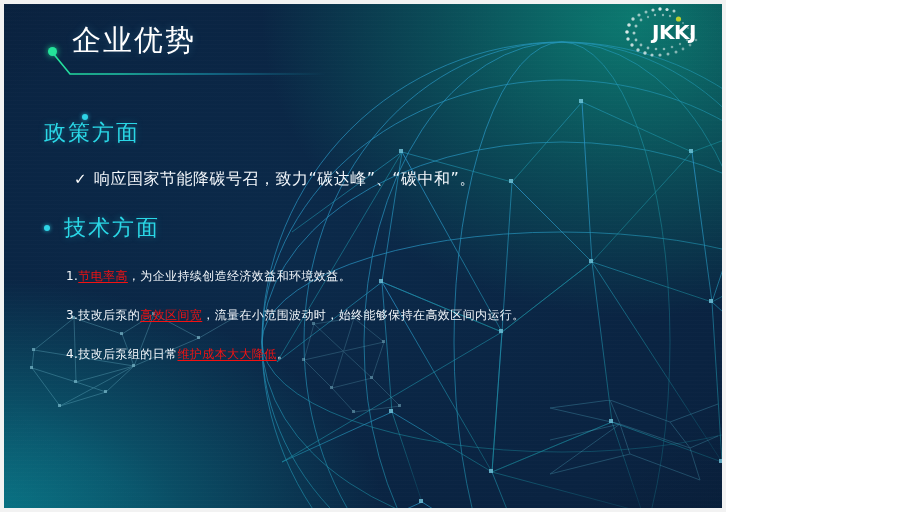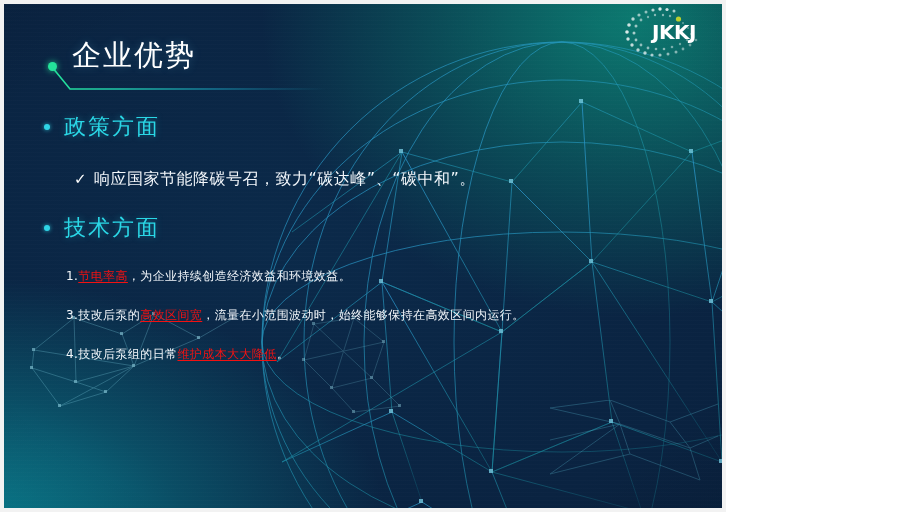--- a/index.html
+++ b/index.html
@@ -34,21 +34,21 @@
   }
   .globe{position:absolute;right:-150px;top:28px;width:620px;height:620px;opacity:.85;}
   .poly-left{position:absolute;left:10px;bottom:60px;width:300px;height:140px;opacity:.75;}
   .poly-mid{position:absolute;left:200px;bottom:72px;width:230px;height:120px;opacity:.6;}
   .poly-tr{position:absolute;right:2px;bottom:18px;width:170px;height:90px;opacity:.6;}
 
   
   .logo{position:absolute;right:6px;top:2px;width:104px;height:52px;}
 
   
-  .title-block{position:absolute;left:44px;top:34px;width:420px;height:54px;}
+  .title-block{position:absolute;left:44px;top:19px;width:420px;height:54px;}
   .title-dot{
     position:absolute;left:0px;top:24px;width:9px;height:9px;border-radius:50%;
     background:#24e39a;box-shadow:0 0 6px rgba(36,227,154,.85);
   }
   .title-rule{position:absolute;left:0px;top:24px;width:280px;height:32px;}
   .title-text{
     position:absolute;left:24px;top:0px;
     font-size:29px;line-height:34px;color:#ffffff;letter-spacing:2px;
     font-family:"DejaVu Sans","Liberation Sans",sans-serif;
     text-shadow:0 0 8px rgba(120,220,255,.25);
@@ -61,21 +61,21 @@
     width:6px;height:6px;border-radius:50%;background:#2fd4e6;
     margin-right:14px;flex:0 0 auto;
     box-shadow:0 0 4px rgba(47,212,230,.8);
   }
   .sec-title{
     font-size:22px;line-height:26px;color:#2ad7e6;letter-spacing:2px;
     font-family:"DejaVu Sans","Liberation Sans",sans-serif;
     text-shadow:0 0 7px rgba(42,215,230,.35);
     white-space:nowrap;
   }
-  #sec-policy{top:110px;}
+  #sec-policy{top:110px;flex-direction:column;}
   #sec-tech{top:211px;justify-content:flex-end;}
 
   .check-line{
     position:absolute;left:70px;top:163px;
     font-size:16px;line-height:24px;color:#f3f7fb;letter-spacing:.5px;
     font-family:"DejaVu Sans","Liberation Sans",sans-serif;
     white-space:nowrap;
   }
   .check-mark{margin-right:7px;font-size:15px;color:#ffffff;}
 

